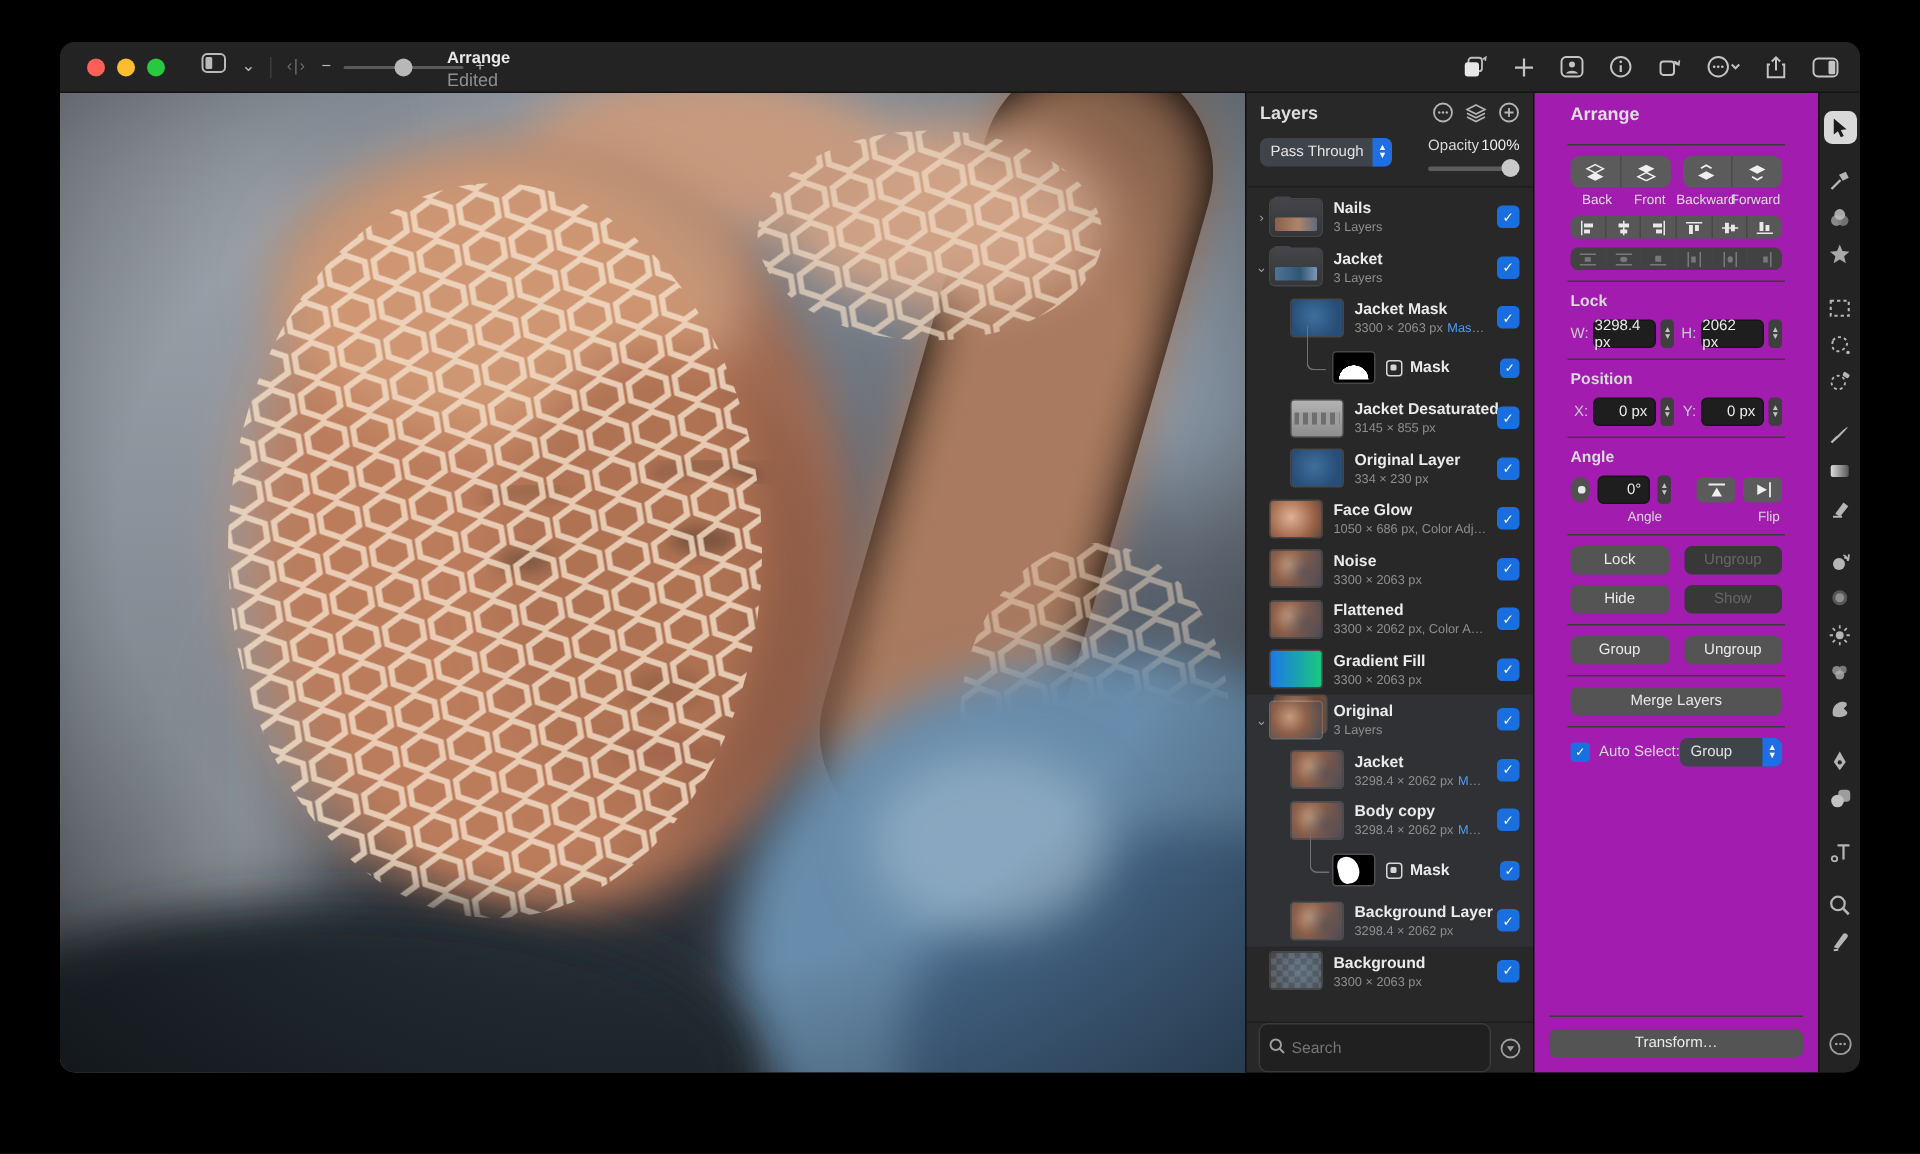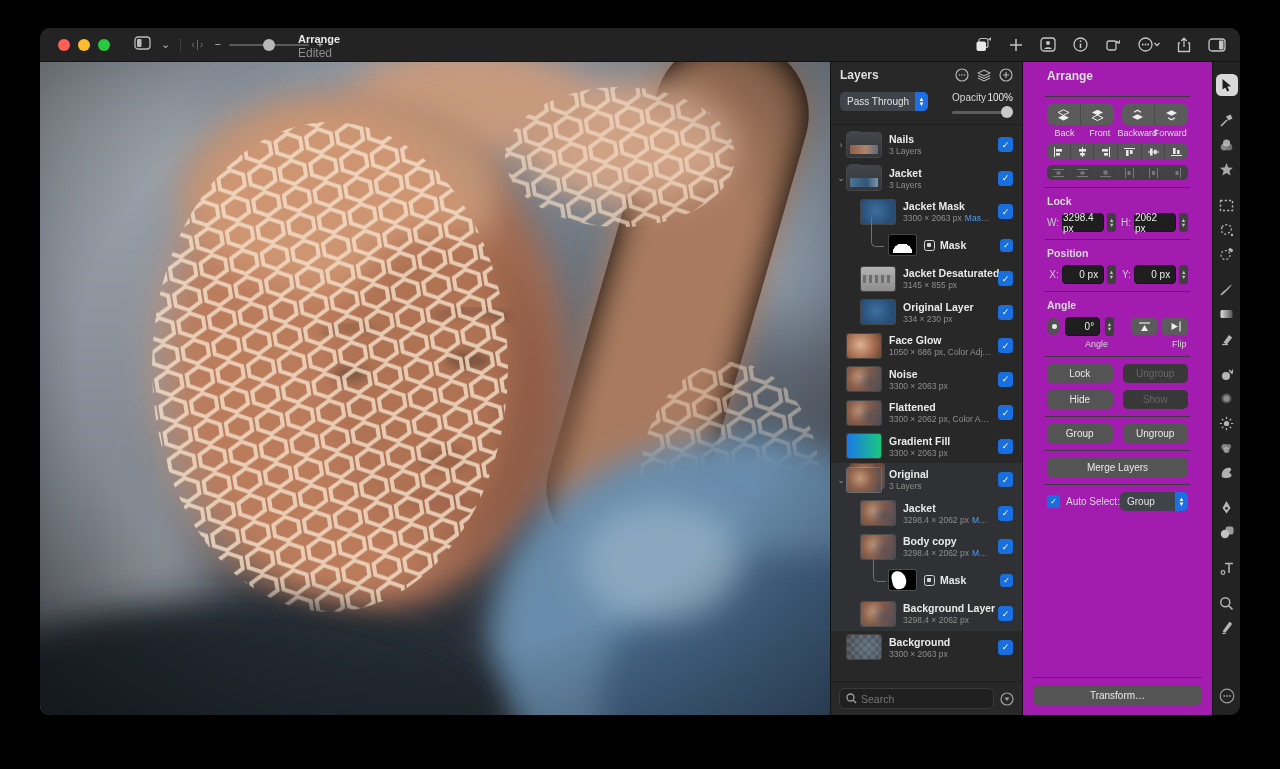--- a/index.html
+++ b/index.html
@@ -104,21 +104,21 @@
   .mask-badge { width:11px; height:11px; border:1.5px solid #d6d6d6; border-radius:2.5px;
                 margin-right:5px; flex-shrink:0; position:relative; }
   .mask-badge::after { content:""; position:absolute; left:2px; top:2px; width:4px; height:4px;
                        background:#d6d6d6; border-radius:1px; }
   .connector { position:absolute; width:13px; height:30px; border-left:1.5px solid #707070;
                border-bottom:1.5px solid #707070; border-bottom-left-radius:5px; top:-12px; }
   .connector.c1 { left:40px; } .connector.c2 { left:42px; }
 
   .lp-search { height:34px; display:flex; align-items:center; padding:0 8px; gap:6px;
                border-top:1px solid #1d1d1d; flex-shrink:0; }
-  .search-box { flex:1; height:21px; background:#202020; border:1px solid #3a3a3a;
+  .search-box { flex:1; height:33px; background:#202020; border:1px solid #3a3a3a;
                 border-radius:6px; display:flex; align-items:center; padding:0 6px; gap:4px; }
   .search-box input { background:transparent; border:none; outline:none; color:#cfcfcf;
                       font-size:10.5px; width:100%; font-family:inherit; }
   .filter-icon { color:#9f9f9f; display:flex; }
 
   
   .arrange-panel { width:190px; background:#a21caf; border-left:1px solid #111;
                    position:relative; padding:0 24px; font-size:10px; color:#cfcfcf; }
   .ap-title { font-size:12px; font-weight:bold; color:#dedede; padding:7px 0 6px; }
   .ap-div { height:1px; background:#3a3a3a; margin:7px -2px; }

